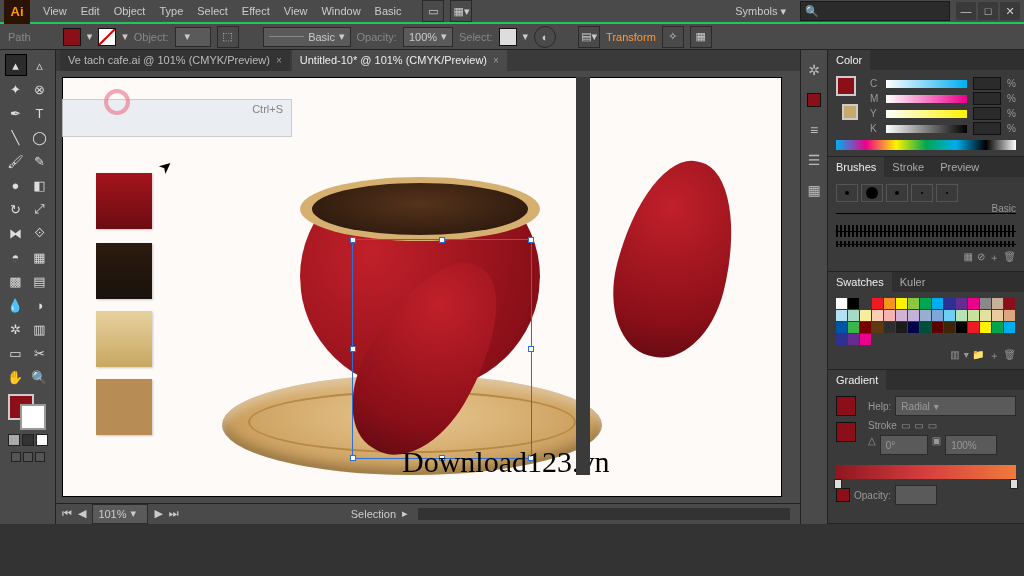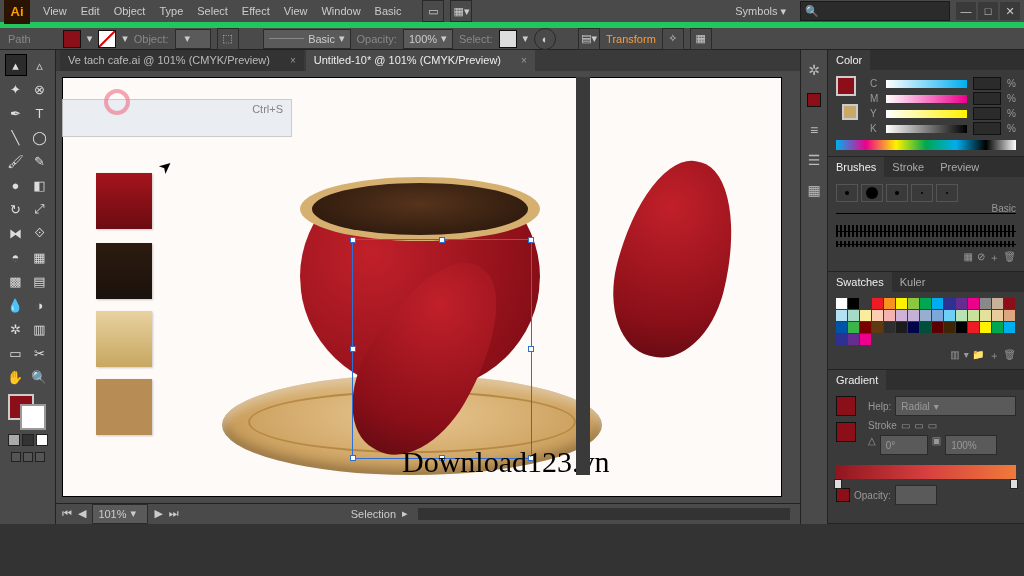--- a/index.html
+++ b/index.html
@@ -1,18 +1,18 @@
 <!DOCTYPE html>
 <html><head>
 <meta charset="utf-8">
 <style>
 * { margin: 0; padding: 0; box-sizing: border-box; font-family: "Segoe UI", Tahoma, sans-serif; }
 body { width: 1024px; height: 576px; overflow: hidden; background: #333; color: #ccc; font-size: 11px; user-select: none; }
 .menubar { display:flex; align-items:center; height:22px; background:#4a4a4a; padding-left:4px; }
-.controlbar { display:flex; align-items:center; height:28px; background:#4a4a4a; border-top:6px solid #22c55e; border-bottom:1px solid #222; padding-left:8px; gap:6px; }
+.controlbar { display:flex; align-items:center; height:28px; background:#4a4a4a; border-top:2px solid #22c55e; border-bottom:1px solid #222; padding-left:8px; gap:6px; }
 
 .ai-badge { width:26px; height:26px; background:#2a1300; color:#ff9a00; font-weight:bold; font-size:13px; display:flex; align-items:center; justify-content:center; }
 .menu-item { padding:0 7px; line-height:22px; cursor:default; }
 .menu-sep { flex:1; }
 .ws-select { display:flex; align-items:center; gap:3px; padding:0 8px; }
 .searchbox { width:150px; height:20px; background:#2b2b2b; border:1px solid #1a1a1a; margin:0 6px; display:flex; align-items:center; padding:0 4px; }
 .winctrl { display:flex; gap:2px; margin-right:4px; }
 .winctrl div { width:20px; height:18px; background:#3a3a3a; display:flex; align-items:center; justify-content:center; font-size:11px; }
 
 .ctrl-label { color:#888; }
@@ -30,21 +30,21 @@
 .tool.sel { background:#2b2b2b; border:1px solid #000; }
 .tool-fill-stroke { position:relative; width:40px; height:36px; margin-top:4px; }
 .fsquare { position:absolute; width:26px; height:26px; border:2px solid #ccc; }
 .small-sw { display:flex; gap:2px; margin-top:4px;}
 .small-sw div{ width:12px; height:12px; border:1px solid #222;}
 .three-dots{ display:flex; gap:2px; margin-top:6px;}
 .three-dots div{ width:10px; height:10px; background:#555; border:1px solid #222;}
 
 .editor { flex:1; display:flex; flex-direction:column; background:#4a4a4a; }
 .tabs { display:flex; height:22px; background:#3a3a3a; padding-left:4px; }
-.tab { display:flex; align-items:center; padding:0 8px; gap:20px; background:#333; margin-right:2px; color:#bbb; }
+.tab { display:flex; align-items:center; padding:0 8px; gap:6px; background:#333; margin-right:2px; color:#bbb; }
 .tab.active { background:#4a4a4a; color:#eee; }
 .tab .x { font-size:10px; color:#999; }
 .canvas-wrap { flex:1; background:#4a4a4a; padding:6px; position:relative; }
 .canvas { width:720px; height:420px; background:#fefaf7; position:relative; overflow:hidden; box-shadow:0 0 0 1px #000 inset; }
 .menupop { position:absolute; left:0; top:22px; width:230px; height:38px; background:#e8ecf2; opacity:0.9; border:1px solid #c7c7c7; font-size:11px; padding:3px 8px; color:#777; }
 
 
 .sample { position:absolute; width:56px; height:56px; box-shadow:1px 1px 2px rgba(0,0,0,.2); }
 
 

